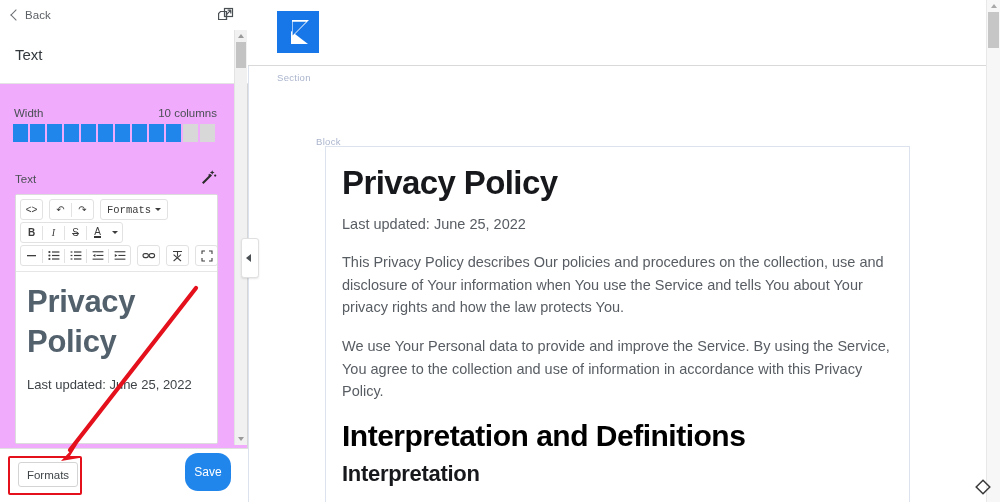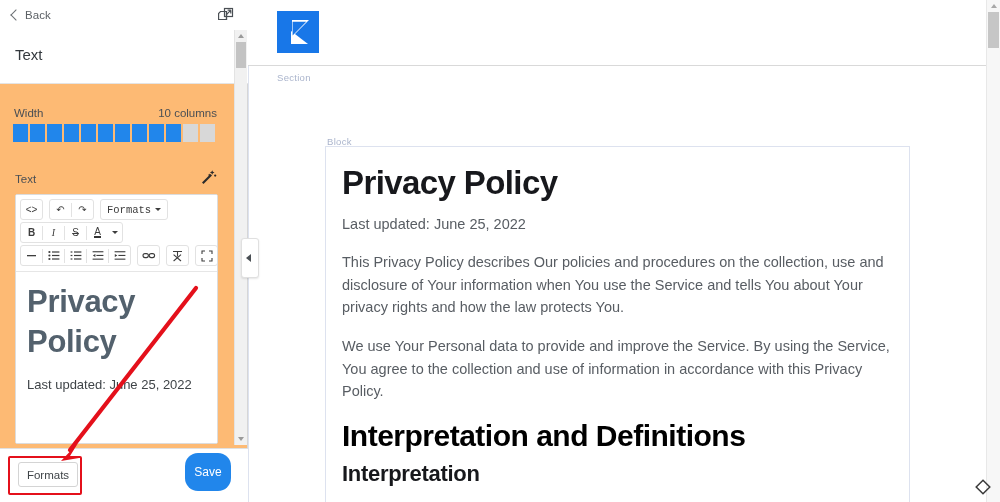--- a/index.html
+++ b/index.html
@@ -7,21 +7,21 @@
     width:1000px;height:502px;overflow:hidden;
     background:#ffffff;
     font-family:"Liberation Sans", sans-serif;
     -webkit-font-smoothing:antialiased;
   }
   #app{position:relative;width:1000px;height:502px;}
 
   
   #sidebar{
     position:absolute;left:0;top:0;width:248px;height:502px;
-    background:#fdba74;border-right:1px solid #d6d6d6;
+    background:#f0abfc;border-right:1px solid #d6d6d6;
     box-sizing:border-box;
   }
   #sb-header{
     position:absolute;left:0;top:0;width:248px;height:29px;
     border-bottom:1px solid #e0e0e0;background:#fff;
   }
   #back-btn{
     position:absolute;left:12px;top:6px;height:18px;
     display:flex;align-items:center;gap:5px;cursor:pointer;
   }
@@ -141,21 +141,21 @@
   #page-scroll .thumb{position:absolute;left:1px;top:12px;width:11px;height:36px;background:#c6c6c6;}
 
   #section-box{
     position:absolute;left:0px;top:66px;right:14px;bottom:0;
     border-left:1px solid #dde2ef;box-sizing:border-box;
   }
   #section-lab{
     position:absolute;left:8px;top:6px;font-size:9.5px;color:#aab4cc;letter-spacing:.3px;margin-left:20px;
   }
   #block-lab{
-    position:absolute;left:78px;top:70px;font-size:9.5px;color:#aab4cc;letter-spacing:.3px;
+    position:absolute;left:67px;top:70px;font-size:9.5px;color:#aab4cc;letter-spacing:.3px;
   }
   #block-box{
     position:absolute;left:76px;top:80px;right:76px;bottom:-90px;
     border:1px solid #dde2ef;background:#fff;box-sizing:border-box;
     padding:18px 16px 0 16px;
   }
   #doc-h1{
     font-size:33px;font-weight:bold;color:#17181c;margin:0 0 14px 0;
     letter-spacing:-0.6px;line-height:1.1;
   }

